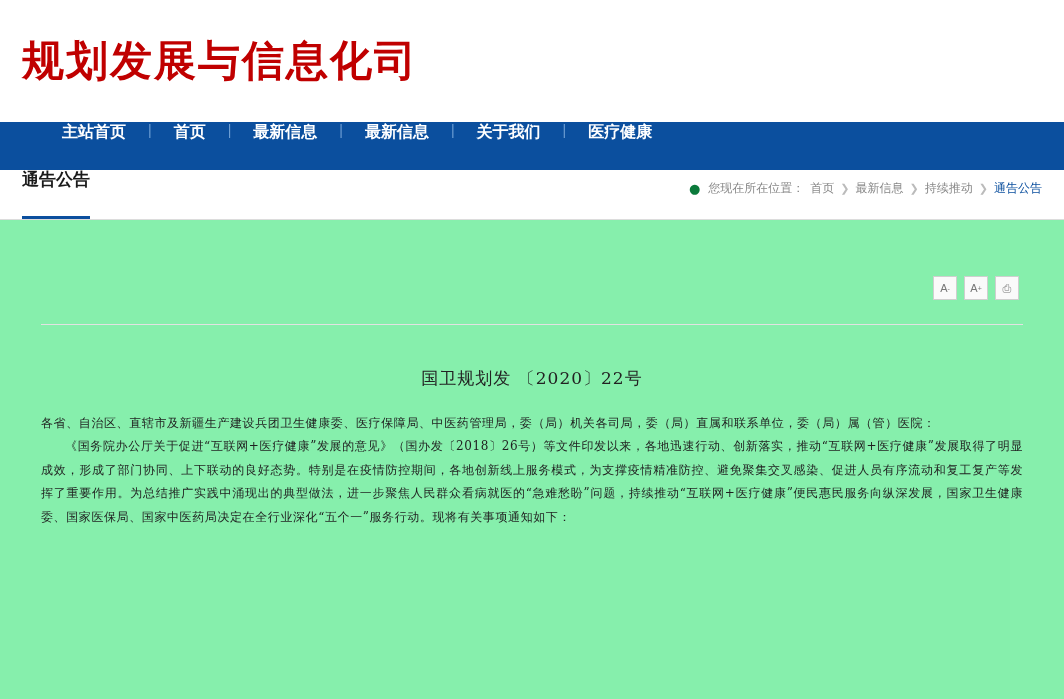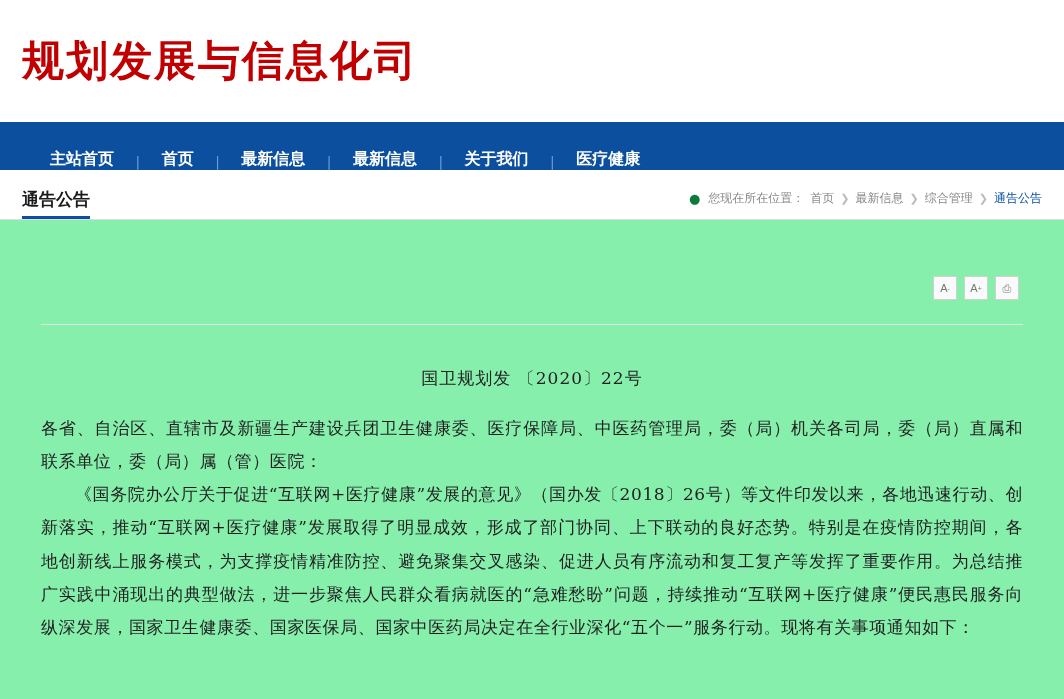--- a/index.html
+++ b/index.html
@@ -37,22 +37,22 @@
     color: #c00000;
     letter-spacing: 2px;
     line-height: 1;
   }
 
   
   .main-nav {
     height: 48px;
     background: #0b4f9e;
     display: flex;
-    align-items: flex-end;
-    padding-left: 28px;
+    align-items: flex-start;
+    padding-left: 40px;
     box-sizing: border-box;
   }
   .nav-item {
     color: #ffffff;
     font-size: 16px;
     font-weight: bold;
     font-family: "DejaVu Sans", "Liberation Sans", sans-serif;
     padding: 0 22px;
     cursor: pointer;
     white-space: nowrap;
@@ -61,21 +61,20 @@
     color: #6d9ed3;
     font-size: 14px;
     user-select: none;
   }
 
   
   .subbar {
     height: 50px;
     border-bottom: 1px solid #dcdcdc;
     display: flex;
-    align-items: flex-end;
     justify-content: space-between;
     padding: 0 22px 0 22px;
     box-sizing: border-box;
     background: #fff;
   }
   .subbar-left {
     font-size: 17px;
     font-weight: bold;
     color: #1a1a1a;
     font-family: "DejaVu Sans", "Liberation Sans", sans-serif;
@@ -161,21 +160,21 @@
   .doc-number {
     text-align: center;
     font-size: 17px;
     color: #222;
     font-family: "DejaVu Serif", "Liberation Serif", serif;
     margin-top: 42px;
     letter-spacing: 1px;
   }
   .doc-body {
     margin-top: 22px;
-    font-size: 17px;
+    font-size: 12px;
     line-height: 1.95;
     color: #1f1f1f;
     font-family: "DejaVu Serif", "Liberation Serif", serif;
     text-align: justify;
     letter-spacing: 0.6px;
   }
   .doc-body p {
     margin: 0;
     text-indent: 0;
   }
@@ -208,21 +207,21 @@
 
   <div class="subbar">
     <div class="subbar-left">通告公告</div>
     <div class="breadcrumb">
       <span class="pin-icon">●</span>
       <span>您现在所在位置：</span>
       <span class="crumb-link">首页</span>
       <span class="crumb-sep">❯</span>
       <span class="crumb-link">最新信息</span>
       <span class="crumb-sep">❯</span>
-      <span class="crumb-link">综合管理</span>
+      <span class="crumb-link">持续推动</span>
       <span class="crumb-sep">❯</span>
       <span class="crumb-current">通告公告</span>
     </div>
   </div>
 
   <div class="article">
 
     <div class="article-meta-row">
       <div class="meta-tools">
         <div class="tool-btn">

